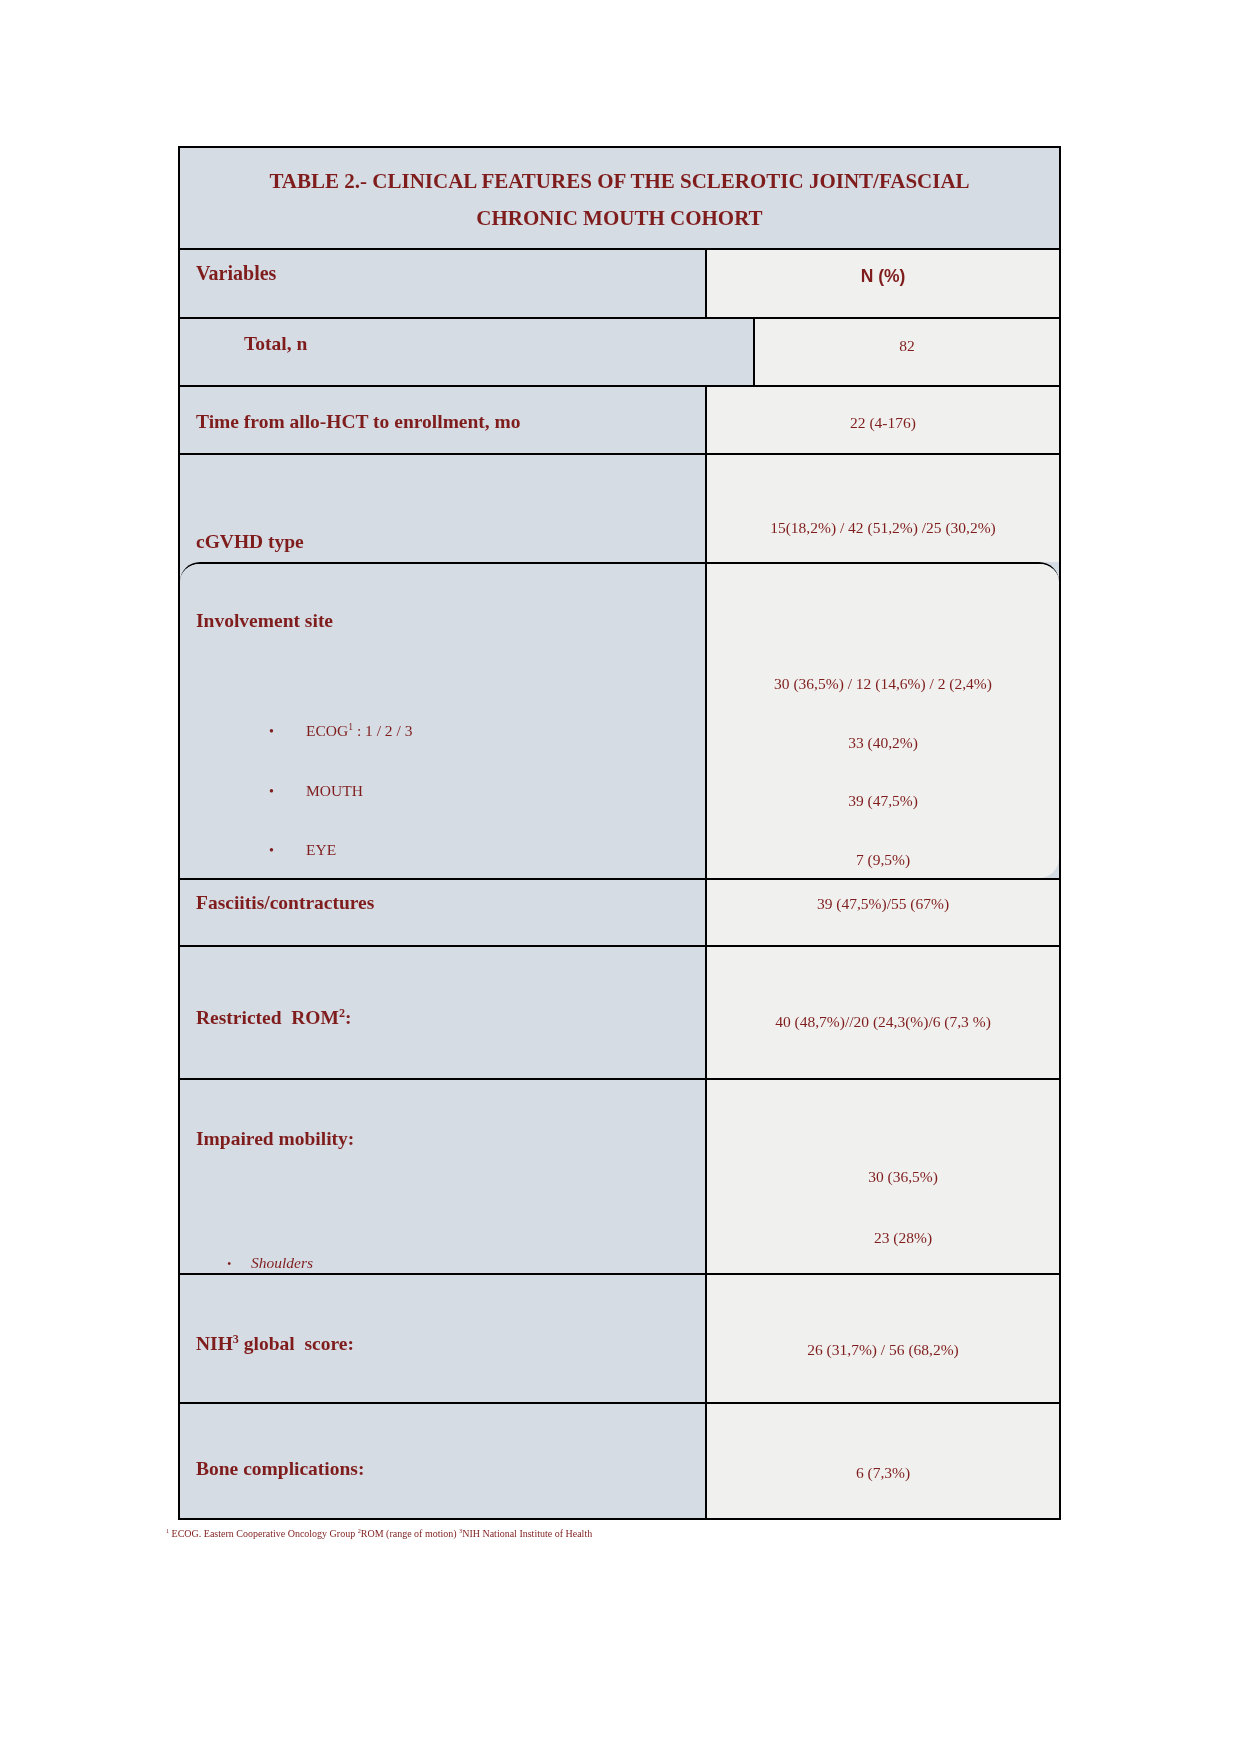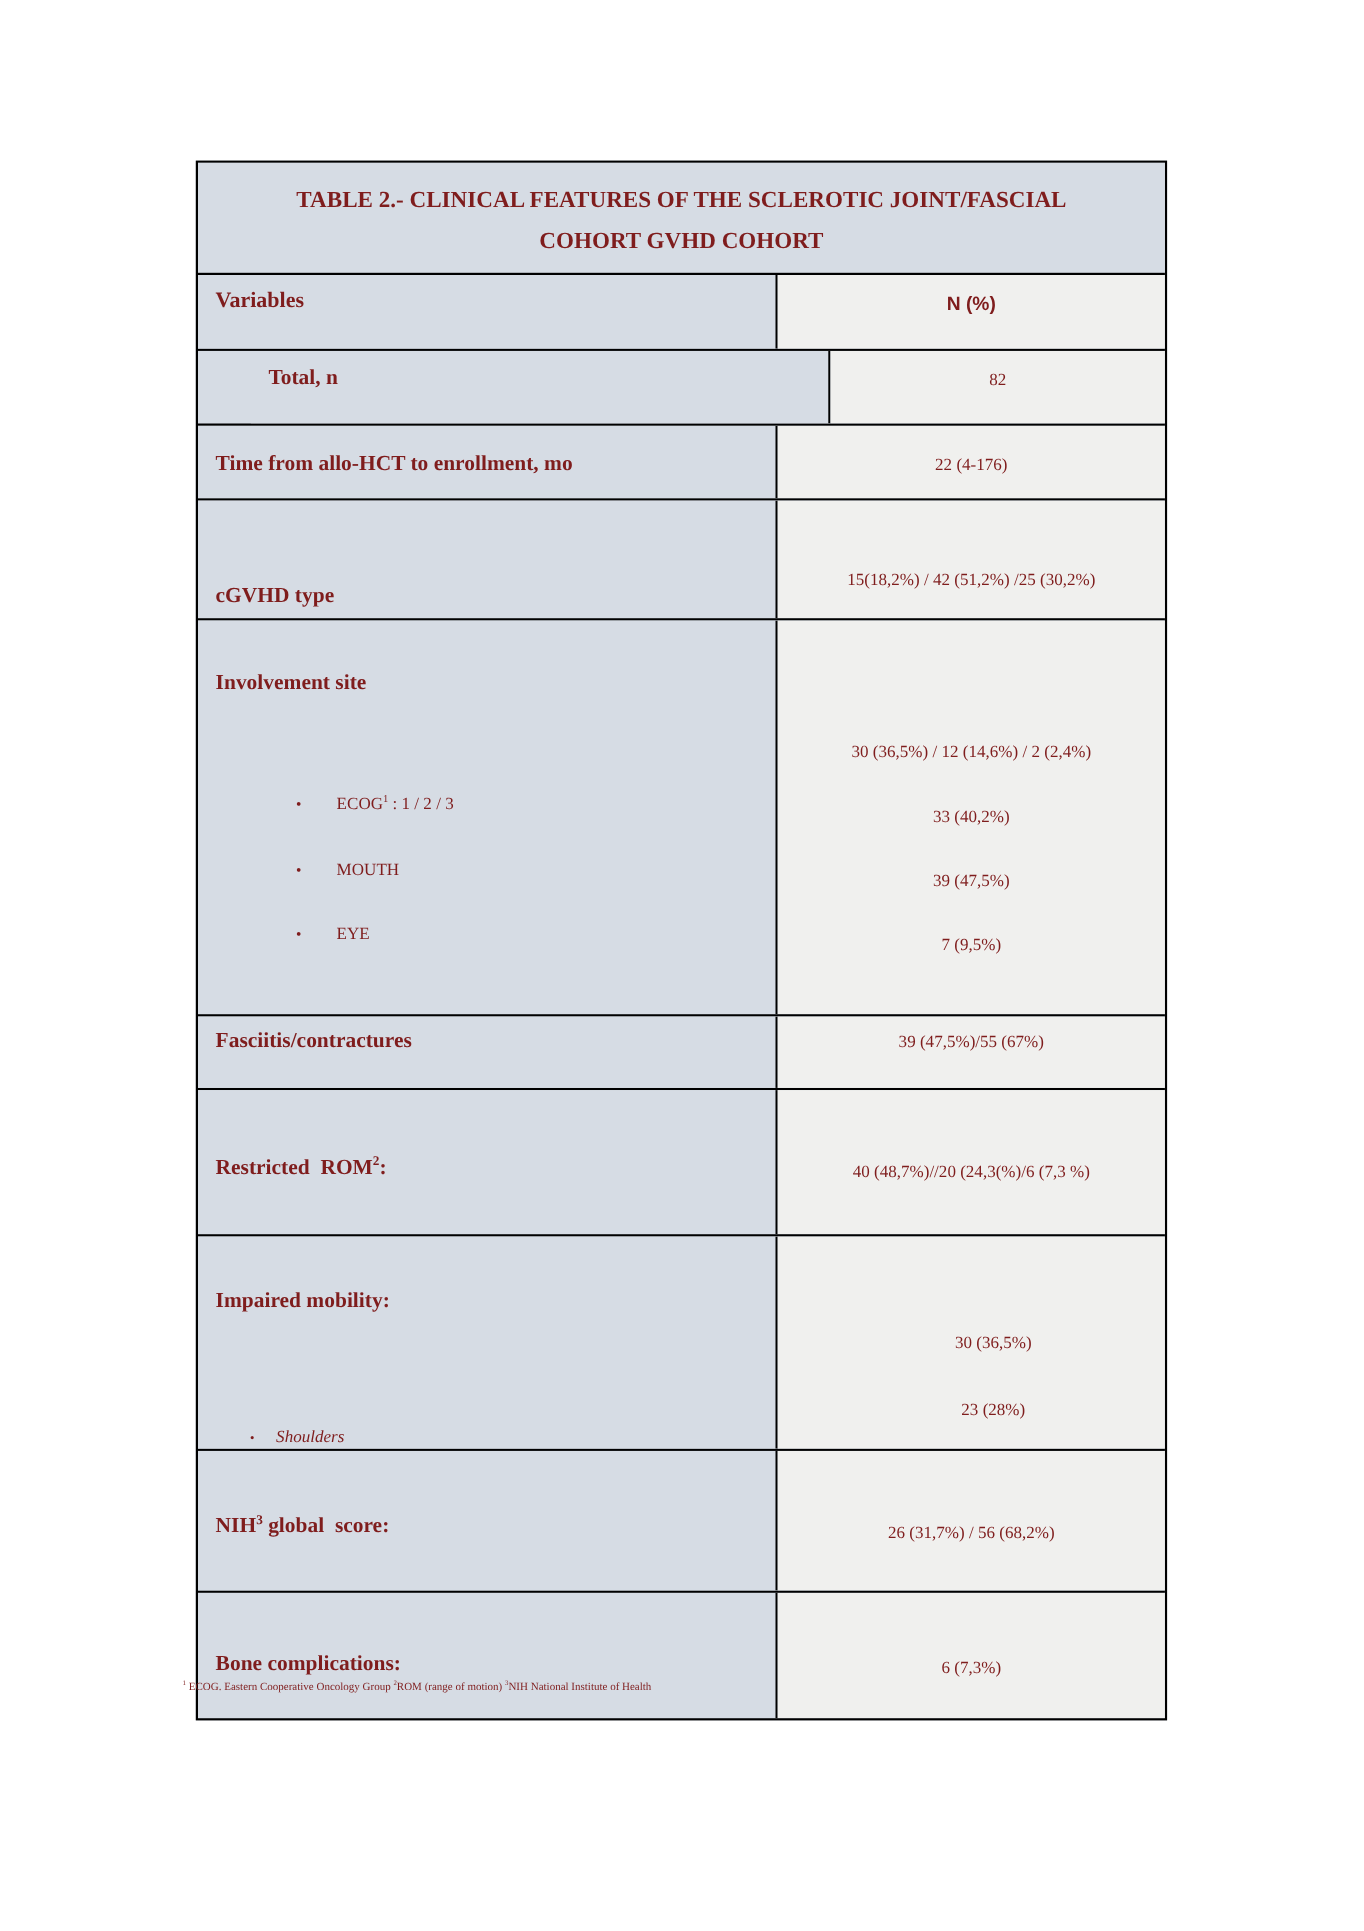--- a/index.html
+++ b/index.html
@@ -27,21 +27,21 @@
   }
   .tline { line-height:37px; }
   .lbl { font-weight:bold; font-size:19.5px; padding-left:16px; white-space:pre-wrap; }
   .hdr-n { font-family:"Liberation Sans", sans-serif; font-weight:bold; font-size:17.5px; padding-top:16px; }
   sup { font-size:0.62em; line-height:0; }
 
   .r-header { height:69px; }   .r-header .lbl { padding-top:12px; font-size:20px; }
   .r-total { height:68px; }    .r-total .lbl { padding-top:14px;margin-left:48px; } .r-total .cr { padding-top:18px; }
   .r-time { height:68px; }     .r-time .lbl { padding-top:24px; }  .r-time .cr { padding-top:27px; }
   .r-cgvhd { height:109px; }   .r-cgvhd .lbl { padding-top:40px; } .r-cgvhd .cr { padding-top:64px; }
-  .r-inv { height:360px; }     .r-inv .lbl { padding-top:10px; }   .r-inv .cr { padding-top:37px; }
+  .r-inv { height:316px;border-radius:20px; }     .r-inv .lbl { padding-top:10px; }   .r-inv .cr { padding-top:37px; }
   .r-fasc { height:67px; }     .r-fasc .lbl { padding-top:12px; }  .r-fasc .cr { padding-top:15px; }
   .r-rom { height:133px; }     .r-rom .lbl { padding-top:24px; }   .r-rom .cr { padding-top:66px; }
   .r-imp { height:195px; }     .r-imp .lbl { padding-top:12px; }   .r-imp .cr { padding-top:48px;padding-left:40px; }
   .r-nih { height:129px; }     .r-nih .lbl { padding-top:22px; }   .r-nih .cr { padding-top:66px; }
   .r-bone { height:116px; }    .r-bone .lbl { padding-top:18px; }  .r-bone .cr { padding-top:60px; }
 
   .bullet { font-size:15.5px; line-height:22.5px; white-space:pre-wrap; }
   .dot { display:inline-block; text-align:left; }
   .b-std { padding-left:47px; }
   .b-std .dot { width:24px; font-size:12px; }
@@ -60,21 +60,21 @@
 </style>
 </head>
 <body>
 
 <div class="page">
 
   <div class="tablewrap">
 
     <div class="row row-title">
       <div class="tline">TABLE 2.- CLINICAL FEATURES OF THE SCLEROTIC JOINT/FASCIAL</div>
-      <div class="tline">COHORT GVHD COHORT</div>
+      <div class="tline">CHRONIC MOUTH COHORT</div>
     </div>
 
     <div class="row r-header">
       <div class="cl lbl">Variables</div>
       <div class="cr hdr-n">N (%)</div>
     </div>
 
     <div class="row r-total">
       <div class="cl lbl">Total, n</div>
       <div class="cr">82</div>

